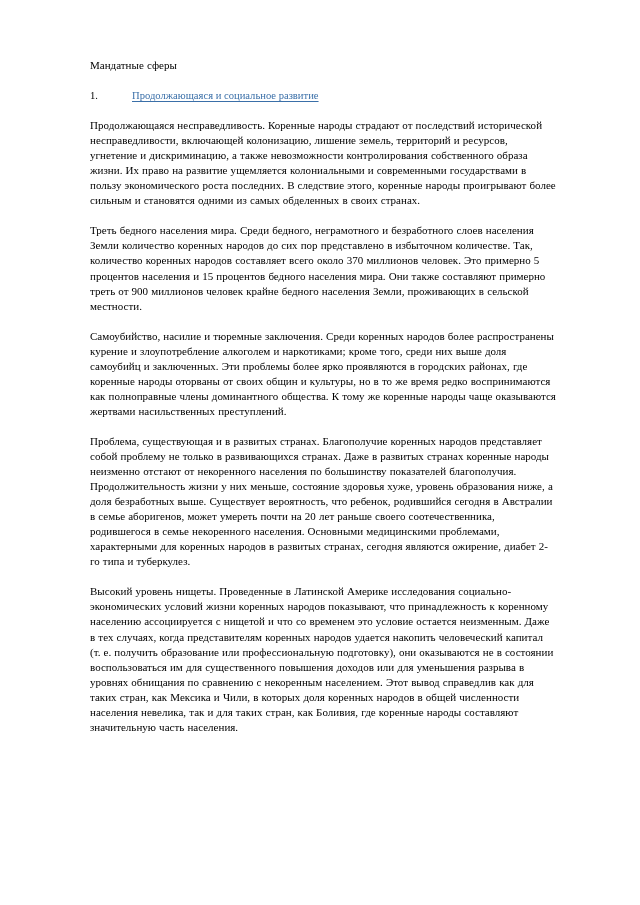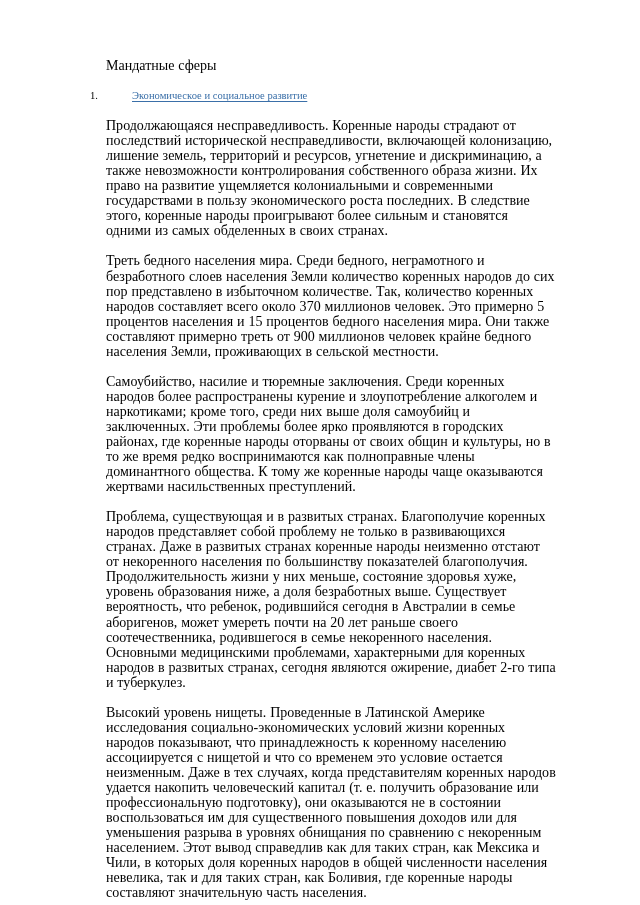--- a/index.html
+++ b/index.html
@@ -21,24 +21,24 @@
     width: 640px;
     height: 905px;
     background: #ffffff;
     box-sizing: border-box;
     padding: 58px 84px 0 90px;
   }
   .doc-body {
     width: 466px;
   }
   .para {
-    font-size: 14px;
+    font-size: 11px;
     line-height: 15.05px;
     text-align: left;
-    margin: 0 0 15px 16px;
+    margin: 0 0 15px 0;
     word-spacing: 0.35px;
     letter-spacing: 0.01px;
   }
   .para.title-line {
     margin-bottom: 15px;
   }
   .para.intro {
     margin-bottom: 15px;
   }
   .list-item {
@@ -68,21 +68,21 @@
 </head>
 <body>
 
 <div class="page">
   <div class="doc-body">
 
     <p class="para title-line">Мандатные сферы</p>
 
 
     <p class="list-item">
-      <span class="list-num">1.</span><a class="list-link" href="#" style="color: rgb(58, 111, 168);">Экономическое и социальное развитие</a>
+      <span class="list-num">1.</span><a class="list-link" href="#" style="color: rgb(58, 111, 168);">Продолжающаяся и социальное развитие</a>
     </p>
 
     <p class="para body-para">Продолжающаяся несправедливость. Коренные народы страдают от последствий исторической несправедливости, включающей колонизацию, лишение земель, территорий и ресурсов, угнетение и дискриминацию, а также невозможности контролирования собственного образа жизни. Их право на развитие ущемляется колониальными и современными государствами в пользу экономического роста последних. В следствие этого, коренные народы проигрывают более сильным и становятся одними из самых обделенных в своих странах.</p>
 
     <p class="para body-para">Треть бедного населения мира. Среди бедного, неграмотного и безработного слоев населения Земли количество коренных народов до сих пор представлено в избыточном количестве. Так, количество коренных народов составляет всего около 370 миллионов человек. Это примерно 5 процентов населения и 15 процентов бедного населения мира. Они также составляют примерно треть от 900 миллионов человек крайне бедного населения Земли, проживающих в сельской местности.</p>
 
     <p class="para body-para">Самоубийство, насилие и тюремные заключения. Среди коренных народов более распространены курение и злоупотребление алкоголем и наркотиками; кроме того, среди них выше доля самоубийц и заключенных. Эти проблемы более ярко проявляются в городских районах, где коренные народы оторваны от своих общин и культуры, но в то же время редко воспринимаются как полноправные члены доминантного общества. К тому же коренные народы чаще оказываются жертвами насильственных преступлений.</p>
 
     <p class="para body-para">Проблема, существующая и в развитых странах. Благополучие коренных народов представляет собой проблему не только в развивающихся странах. Даже в развитых странах коренные народы неизменно отстают от некоренного населения по большинству показателей благополучия. Продолжительность жизни у них меньше, состояние здоровья хуже, уровень образования ниже, а доля безработных выше. Существует вероятность, что ребенок, родившийся сегодня в Австралии в семье аборигенов, может умереть почти на 20 лет раньше своего соотечественника, родившегося в семье некоренного населения. Основными медицинскими проблемами, характерными для коренных народов в развитых странах, сегодня являются ожирение, диабет 2-го типа и туберкулез.</p>
 

